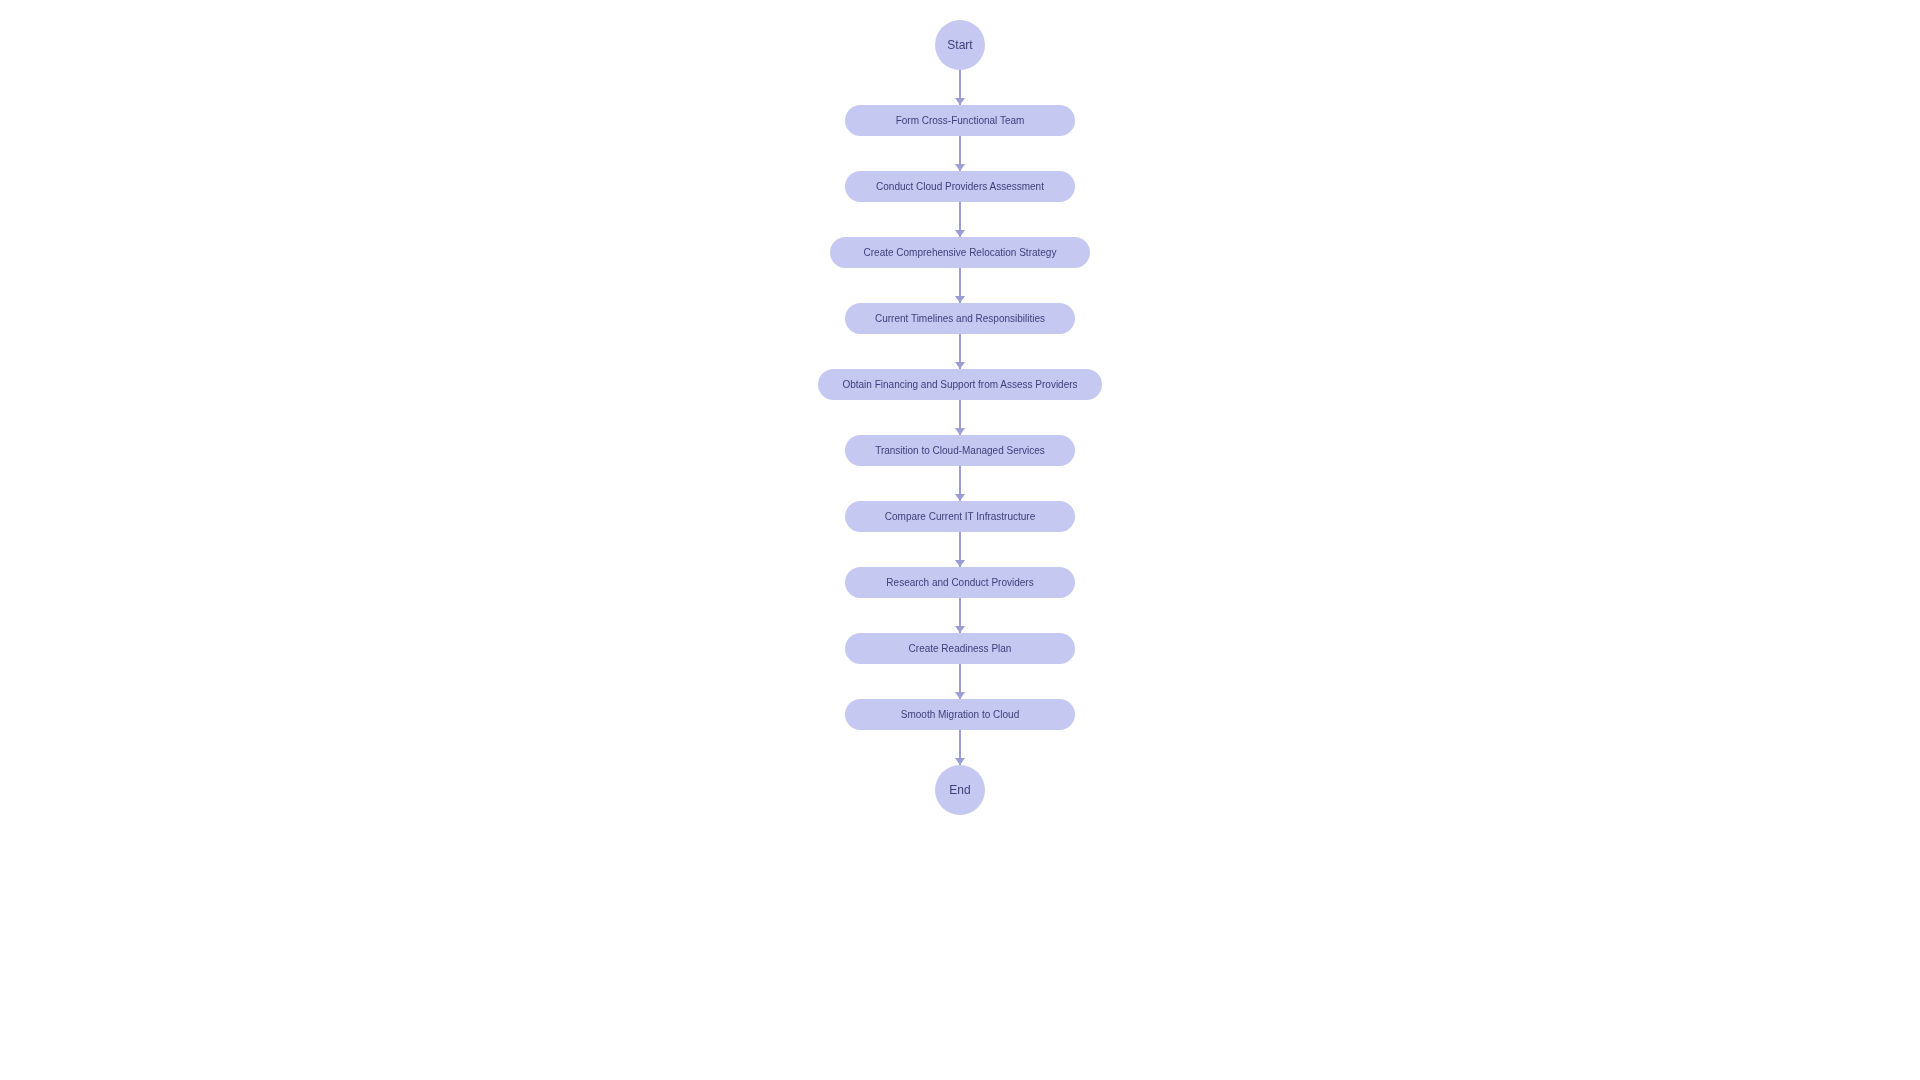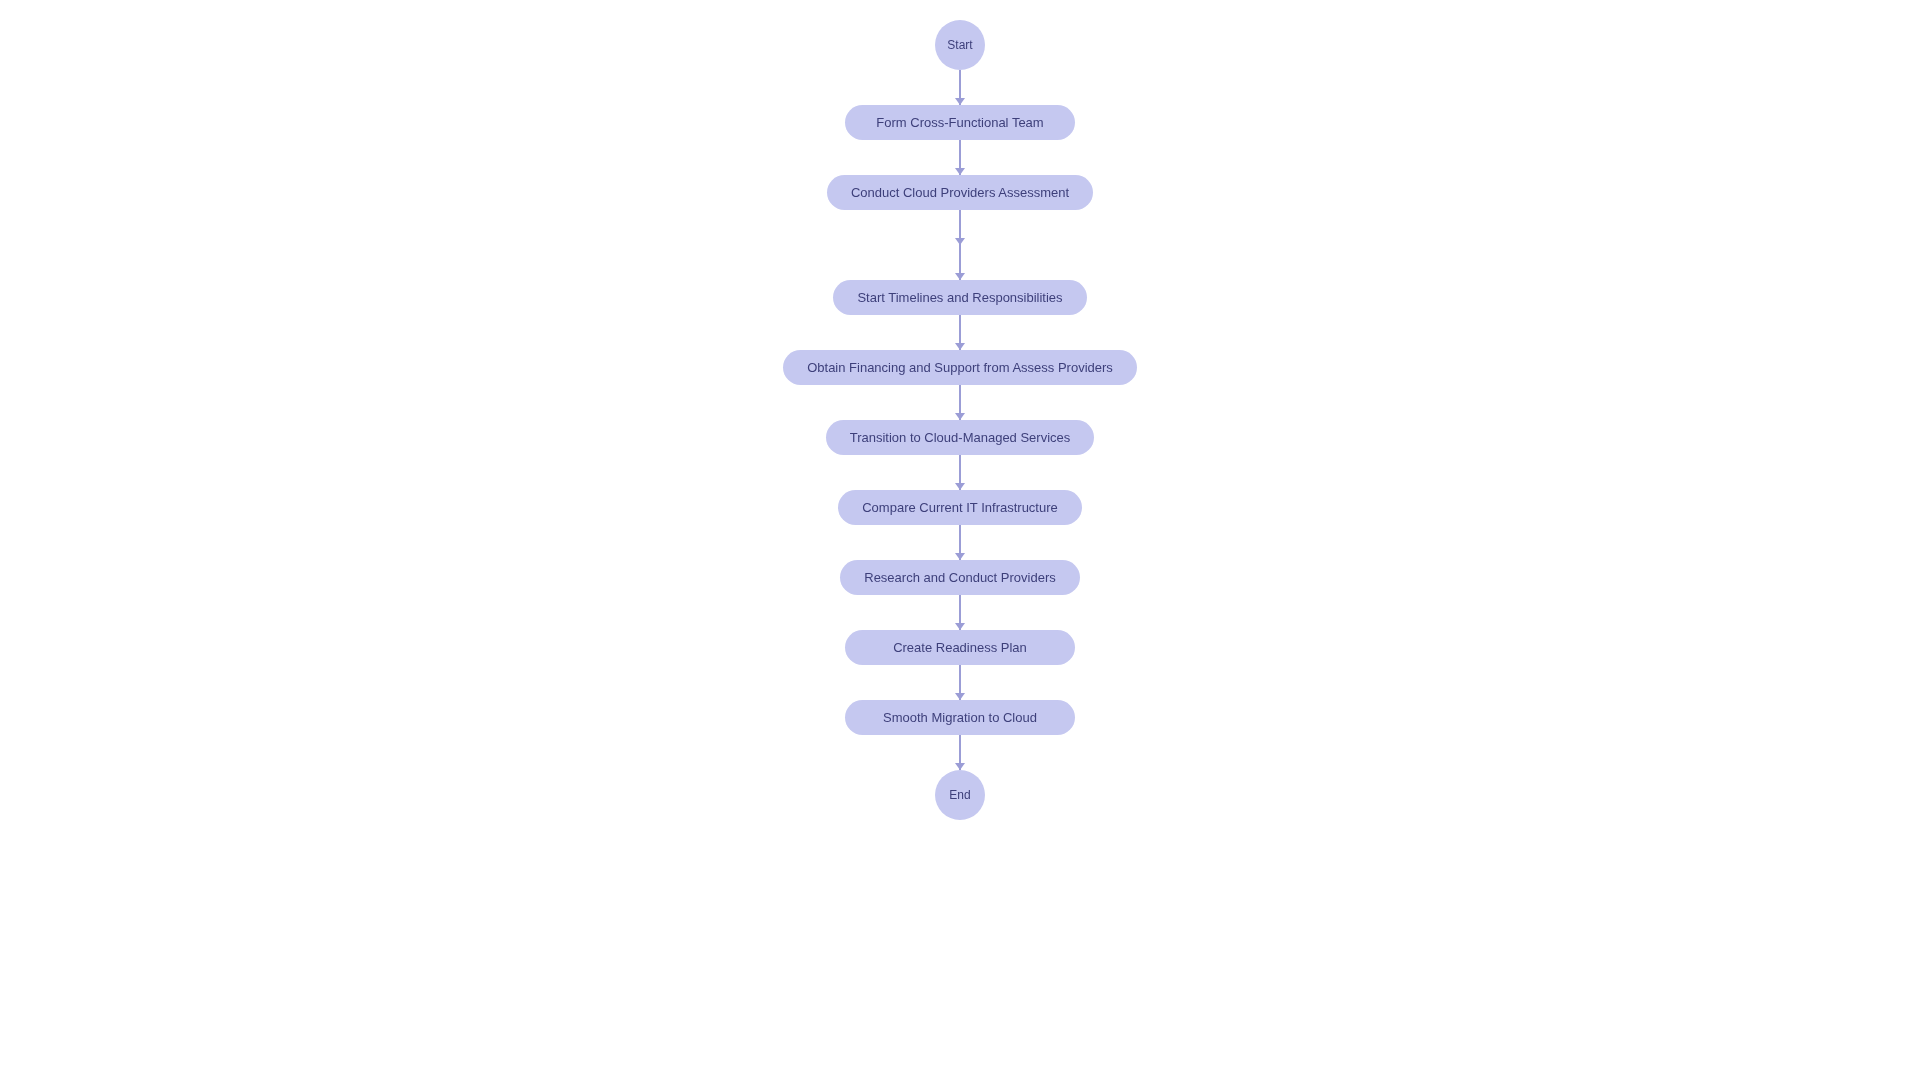--- a/index.html
+++ b/index.html
@@ -27,21 +27,21 @@
       width: 100%;
     }
 
     .node {
       display: flex;
       justify-content: center;
       align-items: center;
       border-radius: 50px;
       background-color: #c5c8f0;
       color: #3d3f7a;
-      font-size: 13px;
+      font-size: 10px;
       font-weight: 400;
       text-align: center;
       padding: 10px 24px;
       position: relative;
     }
 
     .node.oval-small {
       border-radius: 50%;
       width: 50px;
       height: 50px;
@@ -96,25 +96,28 @@
   </div>
 
   <div class="connector"></div>
 
   <div class="node wide">
     <span>Conduct Cloud Providers Assessment</span>
   </div>
 
   <div class="connector"></div>
 
+  <div class="node wider">
+    <span>Create Comprehensive Relocation Strategy</span>
+  </div>
 
   <div class="connector"></div>
 
   <div class="node wide">
-    <span>Start Timelines and Responsibilities</span>
+    <span>Current Timelines and Responsibilities</span>
   </div>
 
   <div class="connector"></div>
 
   <div class="node wider">
     <span>Obtain Financing and Support from Assess Providers</span>
   </div>
 
   <div class="connector"></div>
 

